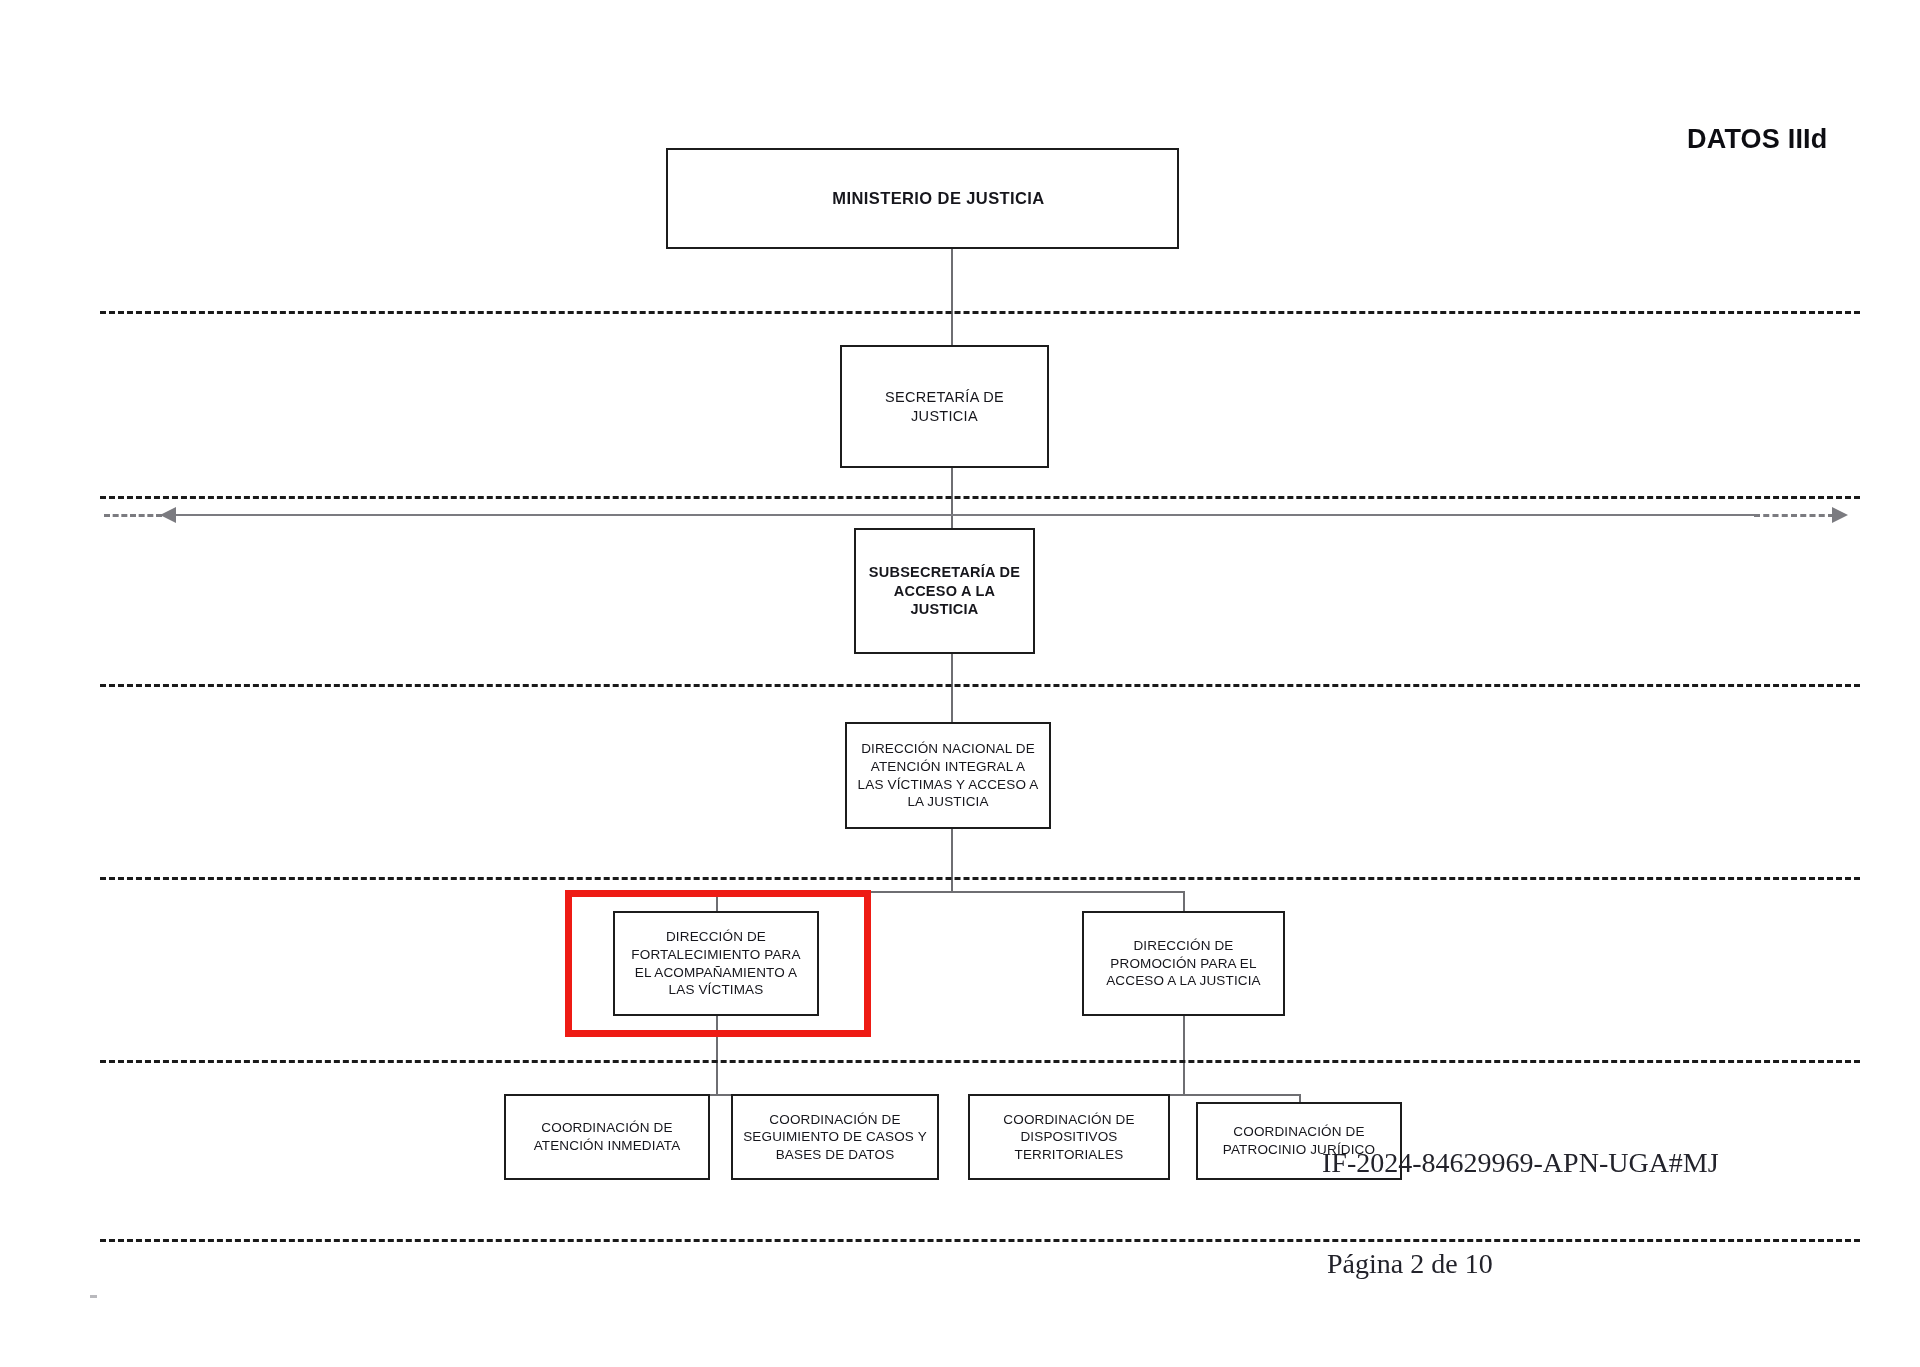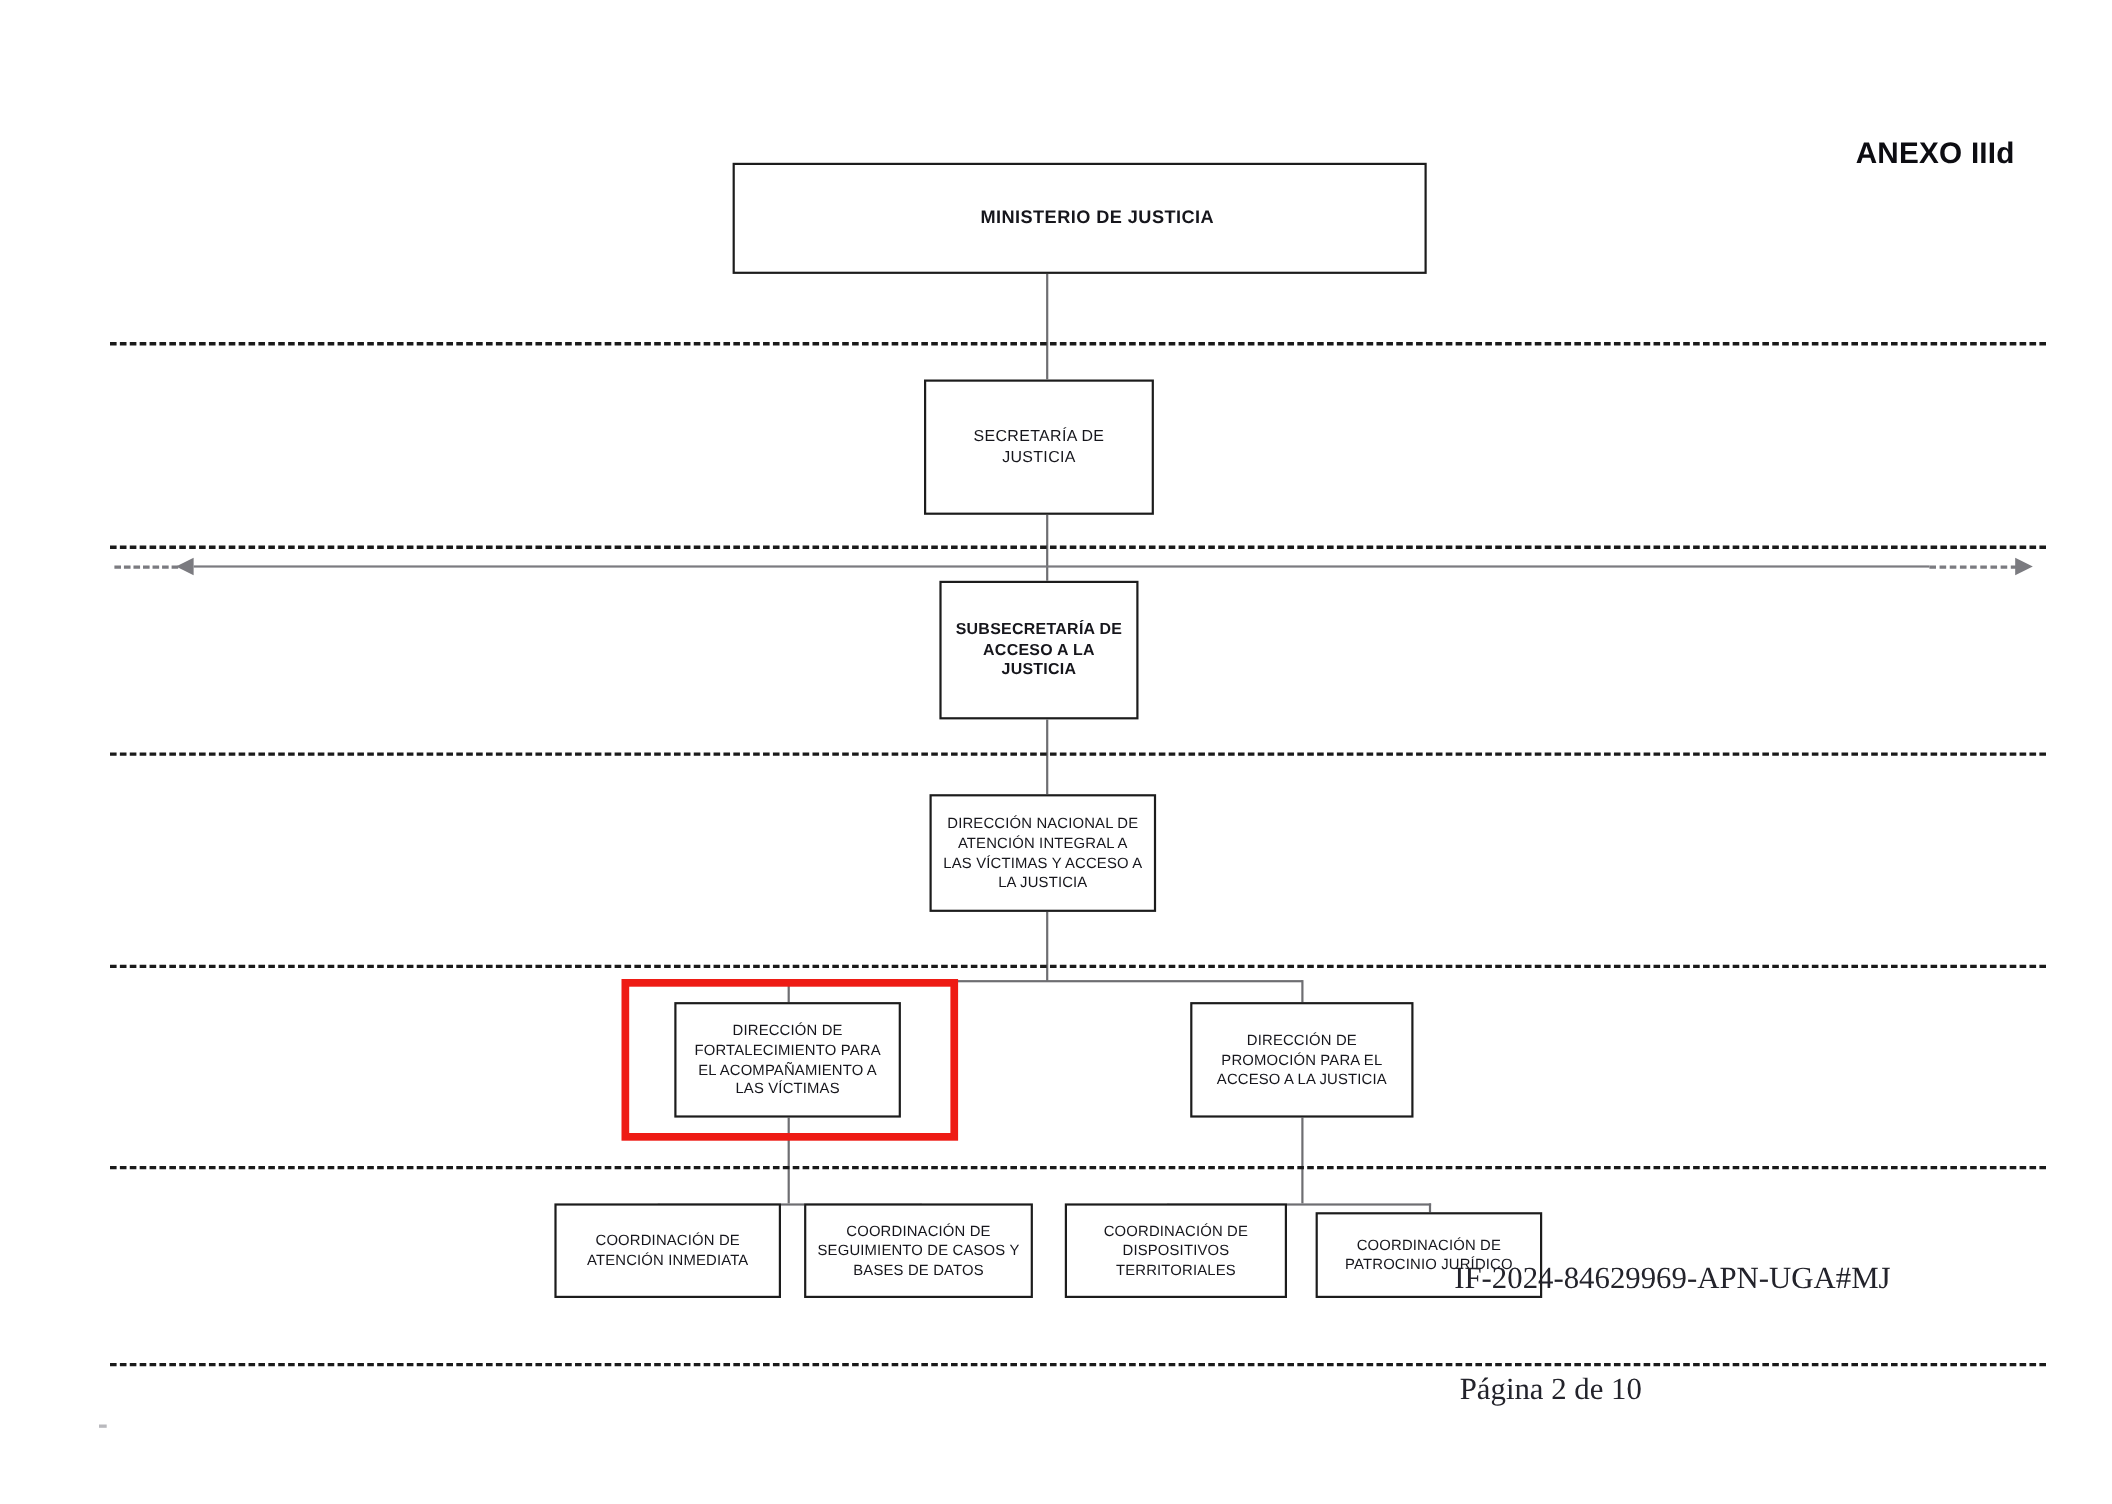--- a/index.html
+++ b/index.html
@@ -157,21 +157,21 @@
     height: 3px;
     background: #b9b9bd;
     z-index: 2;
   }
 </style>
 </head>
 <body>
 
 <div id="page">
 
-  <div class="annex-title" style="left:1687px; top:124px;">ANEXO IIId</div>
+  <div class="annex-title" style="left:1687px; top:124px;">DATOS IIId</div>
 
   <div class="sep" style="left:100px; top:311px; width:1760px;"></div>
   <div class="sep" style="left:100px; top:496px; width:1760px;"></div>
   <div class="sep" style="left:100px; top:684px; width:1760px;"></div>
   <div class="sep" style="left:100px; top:877px; width:1760px;"></div>
   <div class="sep" style="left:100px; top:1060px; width:1760px;"></div>
   <div class="sep" style="left:100px; top:1239px; width:1760px;"></div>
 
   <div class="arrow-row" style="left:104px; top:503px; width:1750px;">
     <div class="arrow-dash-left" style="left:0px; width:58px;"></div>
@@ -197,21 +197,21 @@
   <div class="conn-v" style="left:598px; top:1094px; height:36px;"></div>
   <div class="conn-v" style="left:836px; top:1094px; height:36px;"></div>
 
   <div class="conn-v" style="left:1183px; top:1016px; height:78px;"></div>
   <div class="conn-h" style="left:1061px; top:1094px; width:240px;"></div>
   <div class="conn-v" style="left:1061px; top:1094px; height:36px;"></div>
   <div class="conn-v" style="left:1299px; top:1094px; height:36px;"></div>
 
   <div class="highlight-box" style="left:565px; top:890px; width:306px; height:147px;"></div>
 
-  <div class="node lvl-ministry" style="left:666px; top:148px; width:631px; height:101px;padding-left:32px;">
+  <div class="node lvl-ministry" style="left:666px; top:148px; width:513px; height:101px;padding-left:32px;">
     <div class="node-label">MINISTERIO  DE  JUSTICIA</div>
   </div>
 
   <div class="node lvl-secretaria" style="left:840px; top:345px; width:209px; height:123px;">
     <div class="node-label">SECRETARÍA  DE
 JUSTICIA</div>
   </div>
 
   <div class="node lvl-subsecretaria" style="left:854px; top:528px; width:181px; height:126px;">
     <div class="node-label">SUBSECRETARÍA   DE

